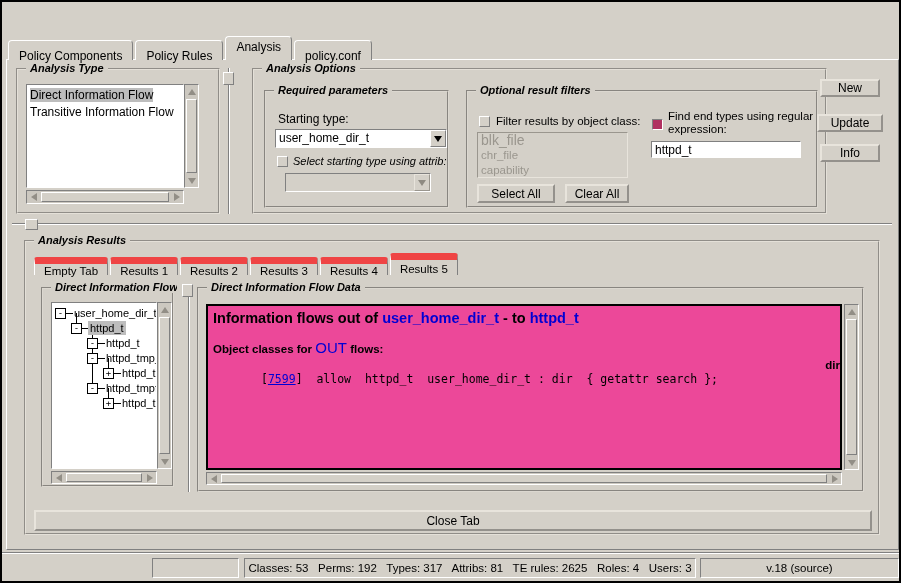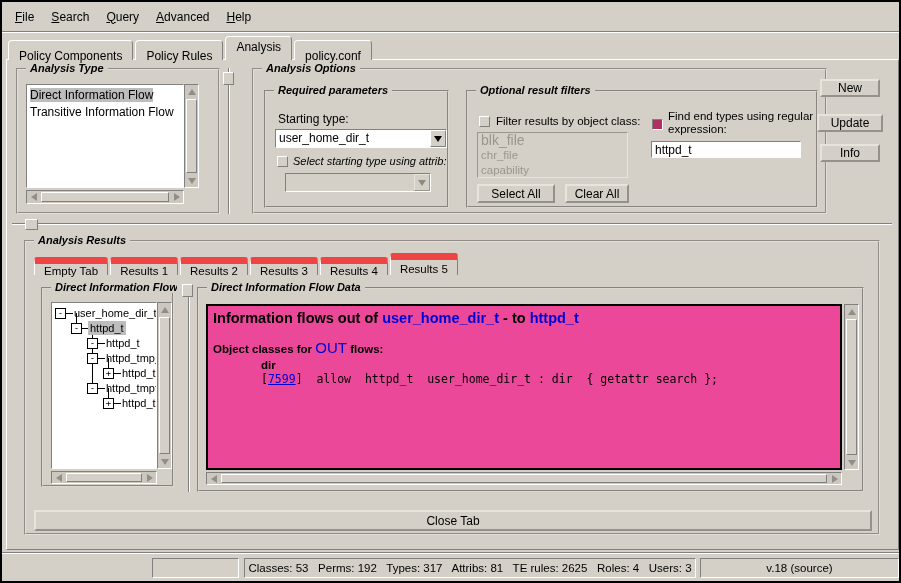--- a/index.html
+++ b/index.html
@@ -96,46 +96,39 @@
               font-size:9px; line-height:8px; text-align:center; font-family:"DejaVu Sans Mono",monospace; }
   .tree-label { position:absolute; font-size:11px; line-height:14px; padding:0 2px; white-space:nowrap; }
   .tree-label.sel { background:#bdbdbd; }
 
   
   .textarea { position:absolute; background:#ec4899; border:2px solid #000; overflow:hidden; padding:4px 0 0 5px; }
   .ta-line1 { font-size:14.5px; font-weight:bold; white-space:pre; }
   .ta-line1 .blue { color:#0000d4; }
   .ta-line2 { margin-top:13px; font-size:11.5px; font-weight:bold; white-space:pre; }
   .ta-line2 .out { color:#0000d4; font-size:15px; font-weight:normal; }
-  .ta-line3 { margin-top:3px; margin-left:48px; font-size:11.5px; font-weight:bold; }
+  .ta-line3 { margin-top:3px; margin-left:48px; font-size:11.5px; font-weight:bold;text-align:right; }
   .ta-line4 { margin-top:1px; margin-left:48px; font-family:"DejaVu Sans Mono",monospace; font-size:11.5px; white-space:pre; }
   .ta-line4 .link { color:#0000d4; text-decoration:underline; }
 
   
   .statusbar { position:absolute; left:0; right:0; bottom:0; height:29px;
                border-top:1px solid #808080; box-shadow: inset 0 1px 0 #ffffff; background:#d4d0c8; }
   .status-box { position:absolute; top:5px; height:20px; border:1px solid;
                 border-color:#808080 #ffffff #ffffff #808080;
                 display:flex; align-items:center; justify-content:center;
                 font-size:11.5px; white-space:pre; }
 
   .label { position:absolute; white-space:nowrap; }
 </style>
 </head>
 <body>
 
 <div class="window">
 
-  <div class="menubar" id="menubar">
-      <span class="menu-item"><u>F</u>ile</span>
-      <span class="menu-item"><u>S</u>earch</span>
-      <span class="menu-item"><u>Q</u>uery</span>
-      <span class="menu-item"><u>A</u>dvanced</span>
-      <span class="menu-item"><u>H</u>elp</span>
-    </div>
 
   <div class="main-tabs" id="mainTabs">
       <span class="tab">Policy Components</span>
       <span class="tab">Policy Rules</span>
       <span class="tab active">Analysis</span>
       <span class="tab">policy.conf</span>
     </div>
 
   <div class="page-frame"></div>
 

